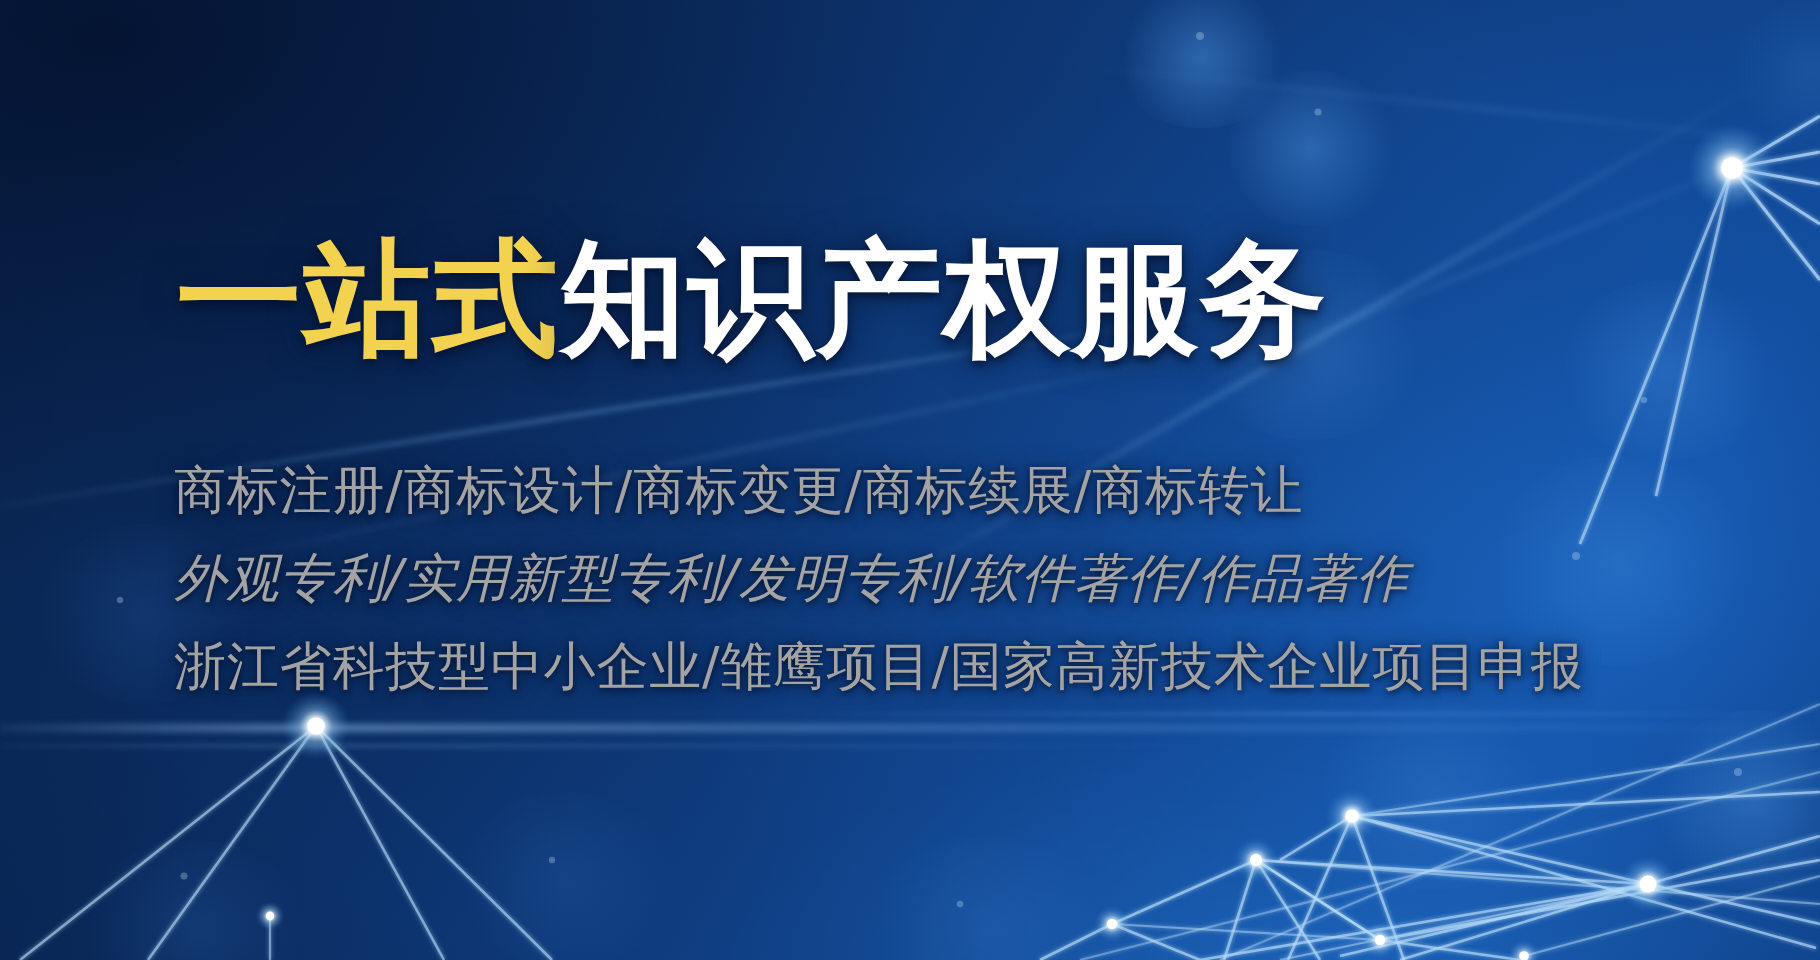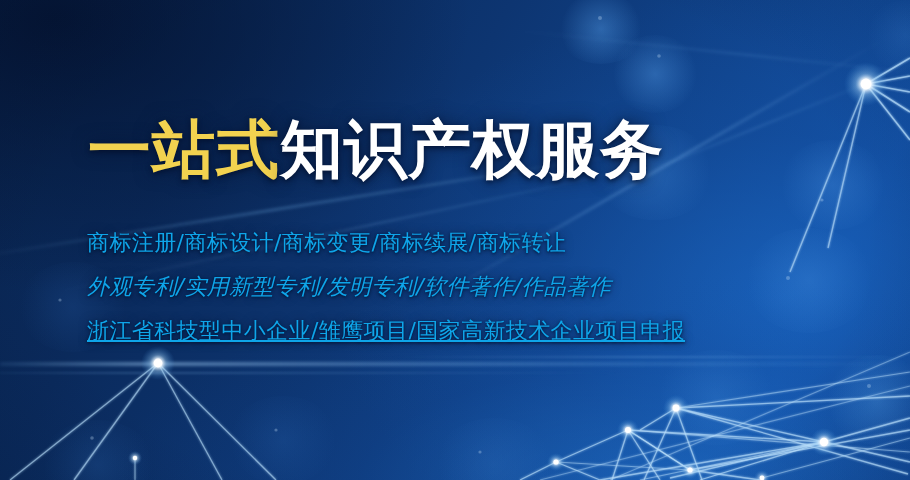--- a/index.html
+++ b/index.html
@@ -66,30 +66,30 @@
     font-size:63px;font-weight:bold;
     letter-spacing:1px;
     line-height:1.0;
     white-space:nowrap;
     text-shadow:0 0 18px rgba(6,22,56,.85),0 2px 5px rgba(3,14,40,.8);
   }
   #headline .gold{color:#f2d24f;}
   #headline .white{color:#ffffff;}
   .sub{
     position:absolute;left:87px;
-    color:#0ea5e9;
-    font-size:22px;
+    color:#a3a3a3;
+    font-size:26px;
     font-weight:400;
     letter-spacing:.4px;
     white-space:nowrap;
     text-shadow:0 0 10px rgba(6,24,60,.9),0 1px 3px rgba(3,14,40,.85);
   }
   #sub0{top:228px;}
   #sub1{top:272px;font-style:italic;}
-  #sub2{top:316px;text-decoration:underline;}
+  #sub2{top:316px;}
 </style>
 </head>
 <body>
 
 <div id="banner">
 
   <div class="bg-base">
     <div class="bg-grad-a"></div>
     <div class="bg-grad-b"></div>
     <div class="bg-grad-c"></div>

